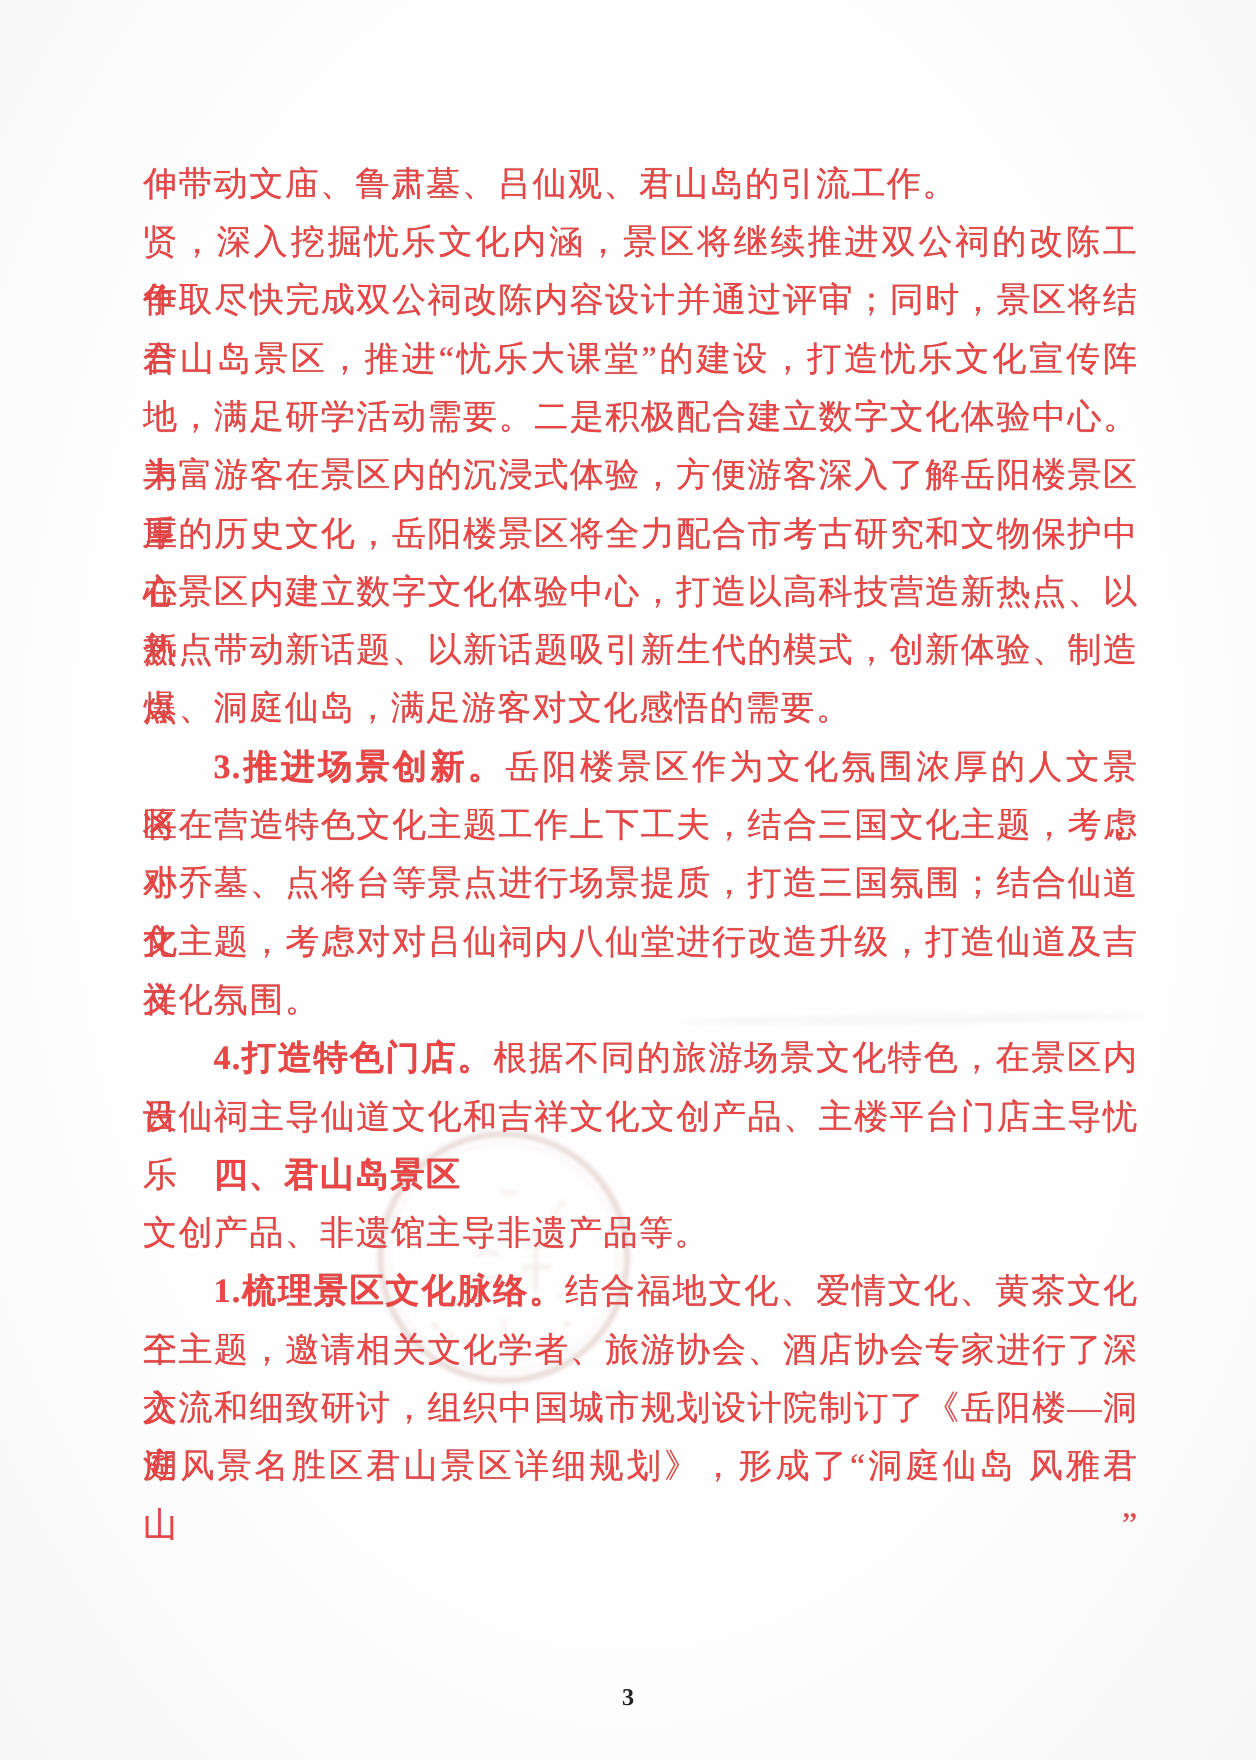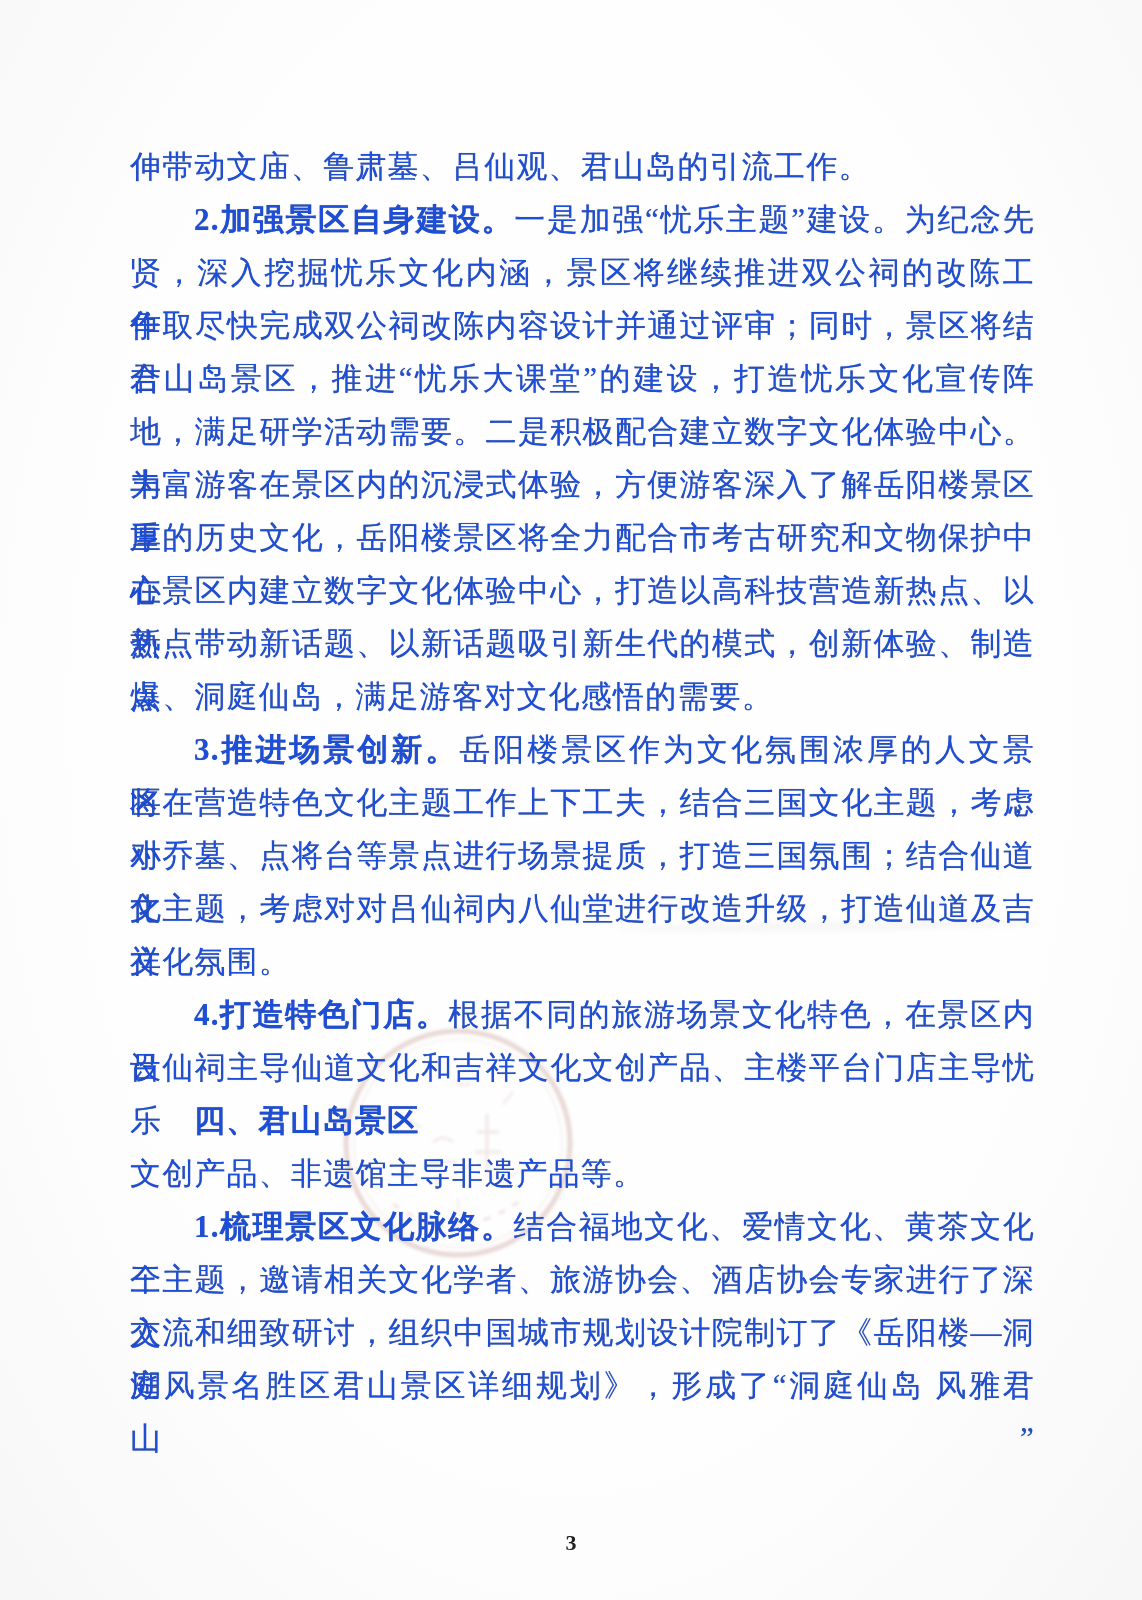--- a/index.html
+++ b/index.html
@@ -24,21 +24,21 @@
     position: absolute;
     left: 130px;
     top: 140px;
     width: 905px;
   }
   .line {
     height: 53px;
     line-height: 53px;
     font-size: 31px;
     letter-spacing: 1.2px;
-    color: #1d4ed8;
+    color: #ef4444;
     text-shadow: 0 0 0.7px rgba(30,30,30,0.55);
   }
   .j {
     text-align: justify;
     text-align-last: justify;
   }
   .ind {
     text-indent: 64px;
   }
   .b {
@@ -92,21 +92,20 @@
     <path d="M96 120 q 10 -8 20 0 M92 140 h 28 M100 152 v 16" stroke-width="3" opacity="0.5"></path>
     <path d="M118 60 q 8 6 16 1 M70 96 l 14 10 M176 70 l -10 12" stroke-width="3" opacity="0.45"></path>
     <path d="M64 150 l 12 8 M182 148 l -12 10 M121 176 v 14" stroke-width="3" opacity="0.4"></path>
   </g>
 </svg>
 
 <div class="smudge"></div>
 
 <div class="page-body">
   <div class="line"><span class="b"></span><span>伸带动文庙、鲁肃墓、吕仙观、君山岛的引流工作。</span></div>
-  <div class="line j ind"><span class="b">2.加强景区自身建设。</span><span>一是加强“忧乐主题”建设。为纪念先</span></div>
   <div class="line j"><span class="b"></span><span>贤，深入挖掘忧乐文化内涵，景区将继续推进双公祠的改陈工作，</span></div>
   <div class="line j"><span class="b"></span><span>争取尽快完成双公祠改陈内容设计并通过评审；同时，景区将结合</span></div>
   <div class="line j"><span class="b"></span><span>君山岛景区，推进“忧乐大课堂”的建设，打造忧乐文化宣传阵</span></div>
   <div class="line j"><span class="b"></span><span>地，满足研学活动需要。二是积极配合建立数字文化体验中心。为</span></div>
   <div class="line j"><span class="b"></span><span>丰富游客在景区内的沉浸式体验，方便游客深入了解岳阳楼景区厚</span></div>
   <div class="line j"><span class="b"></span><span>重的历史文化，岳阳楼景区将全力配合市考古研究和文物保护中心</span></div>
   <div class="line j"><span class="b"></span><span>在景区内建立数字文化体验中心，打造以高科技营造新热点、以新</span></div>
   <div class="line j"><span class="b"></span><span>热点带动新话题、以新话题吸引新生代的模式，创新体验、制造爆</span></div>
   <div class="line"><span class="b"></span><span>点、洞庭仙岛，满足游客对文化感悟的需要。</span></div>
   <div class="line j ind"><span class="b">3.推进场景创新。</span><span>岳阳楼景区作为文化氛围浓厚的人文景区，</span></div>

